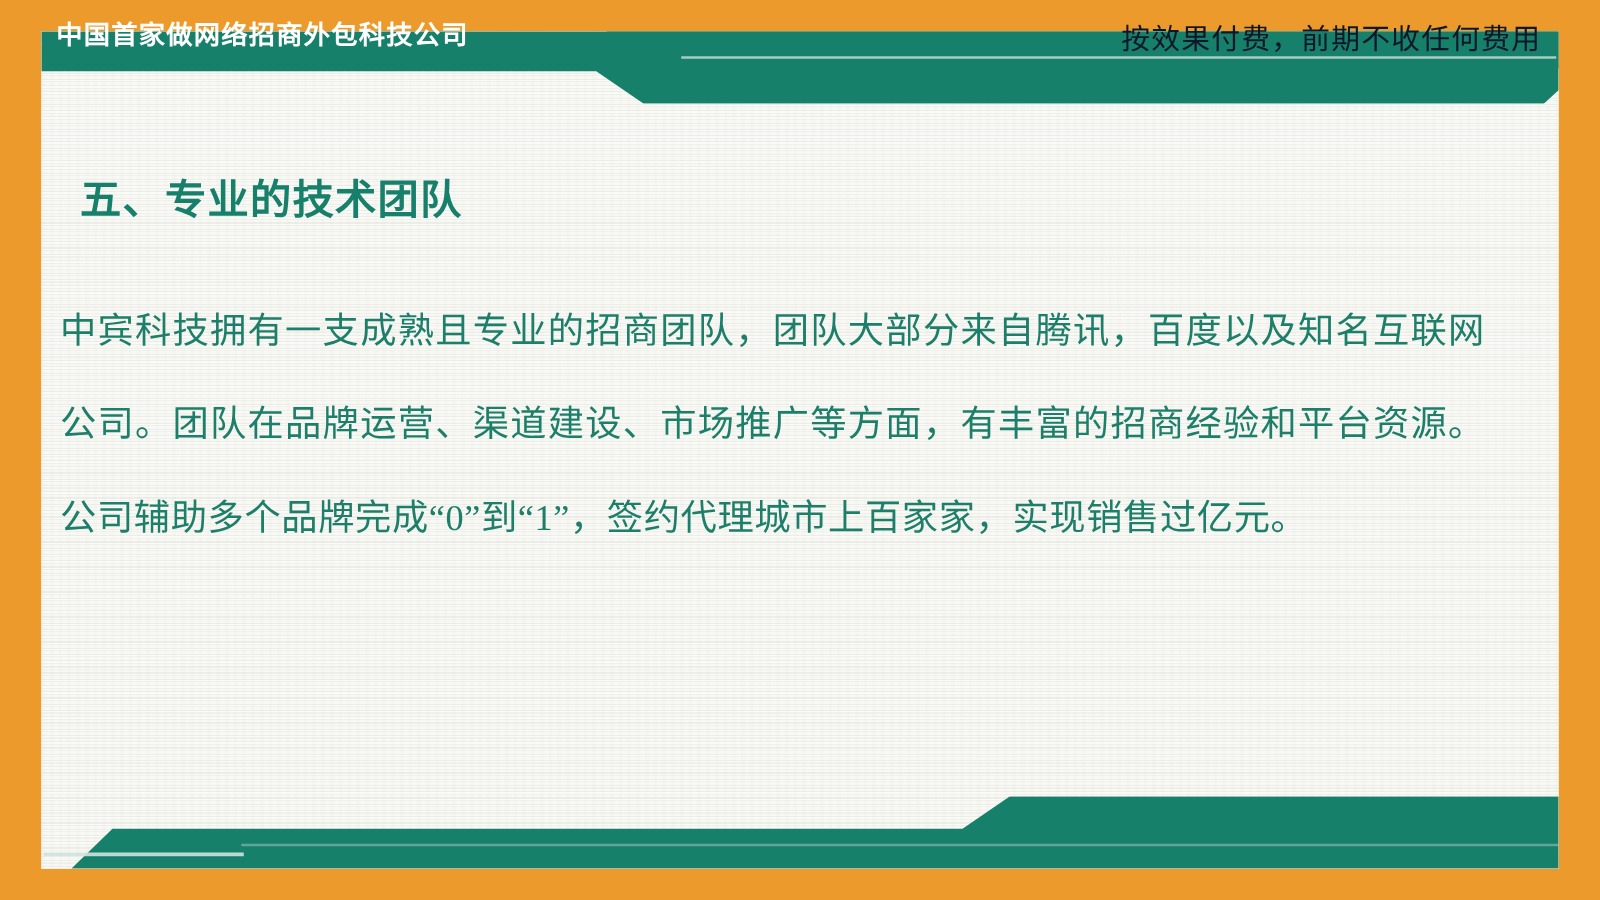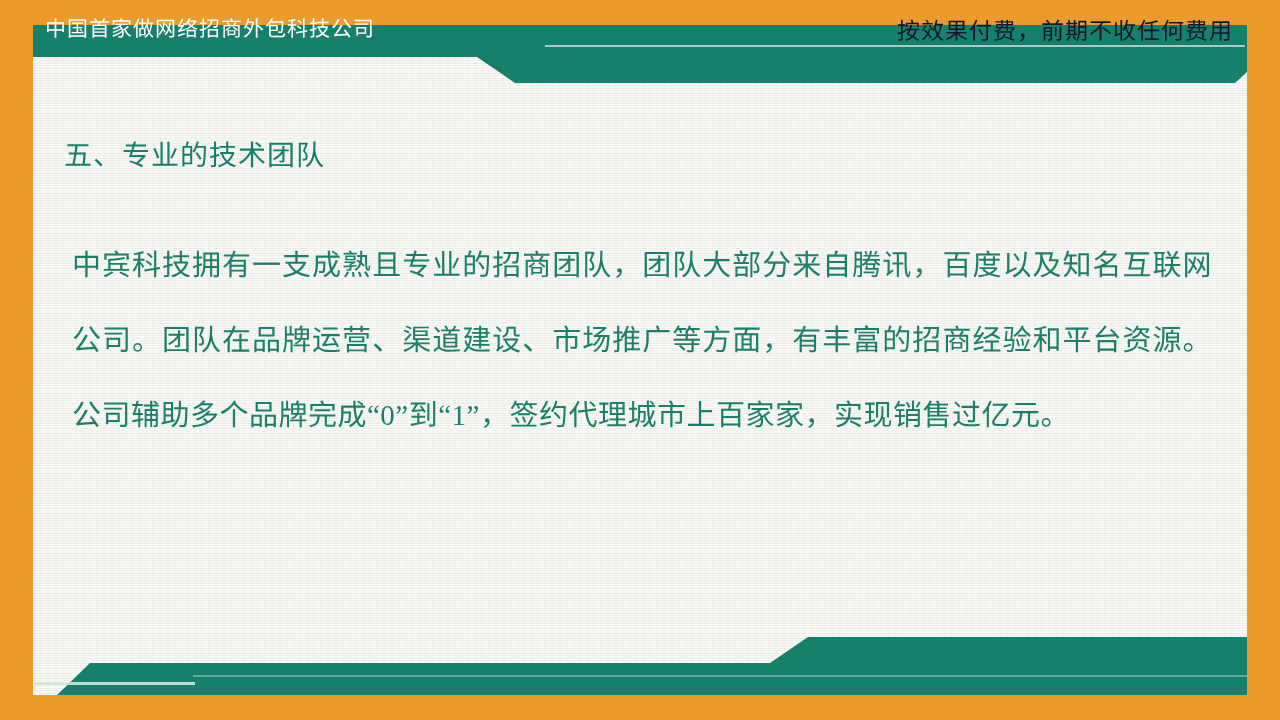--- a/index.html
+++ b/index.html
@@ -88,54 +88,53 @@
     background: #BFD9D2;
     opacity: 0.85;
   }
   .header-title {
     position: absolute;
     left: 45px;
     top: 0;
     height: 58px;
     line-height: 58px;
     font-size: 21px;
-    font-weight: normal;
+    font-weight: bold;
     color: #FFFFFF;
     letter-spacing: 1px;
     white-space: nowrap;
     z-index: 5;
     text-align: right;
   }
 
   
   .section-heading {
     position: absolute;
     left: 64px;
     top: 133px;
-    font-size: 28px;
-    font-weight: normal;
+    font-size: 33px;
+    font-weight: bold;
     color: #17806B;
     letter-spacing: 1px;
     white-space: nowrap;
   }
 
   
   .body-copy {
     position: absolute;
     left: 48px;
     top: 228px;
     width: 1140px;
     font-family: "Liberation Serif", "DejaVu Serif", serif;
     font-size: 29px;
     line-height: 75px;
     color: #1D7F69;
     text-align: justify;
     text-justify: inter-character;
     letter-spacing: 0.5px;
-    margin-left: 24px;
   }
 
   
   .footer-band {
     position: absolute;
     left: 33px;
     top: 637px;
     width: 1214px;
     height: 58px;
     overflow: hidden;

